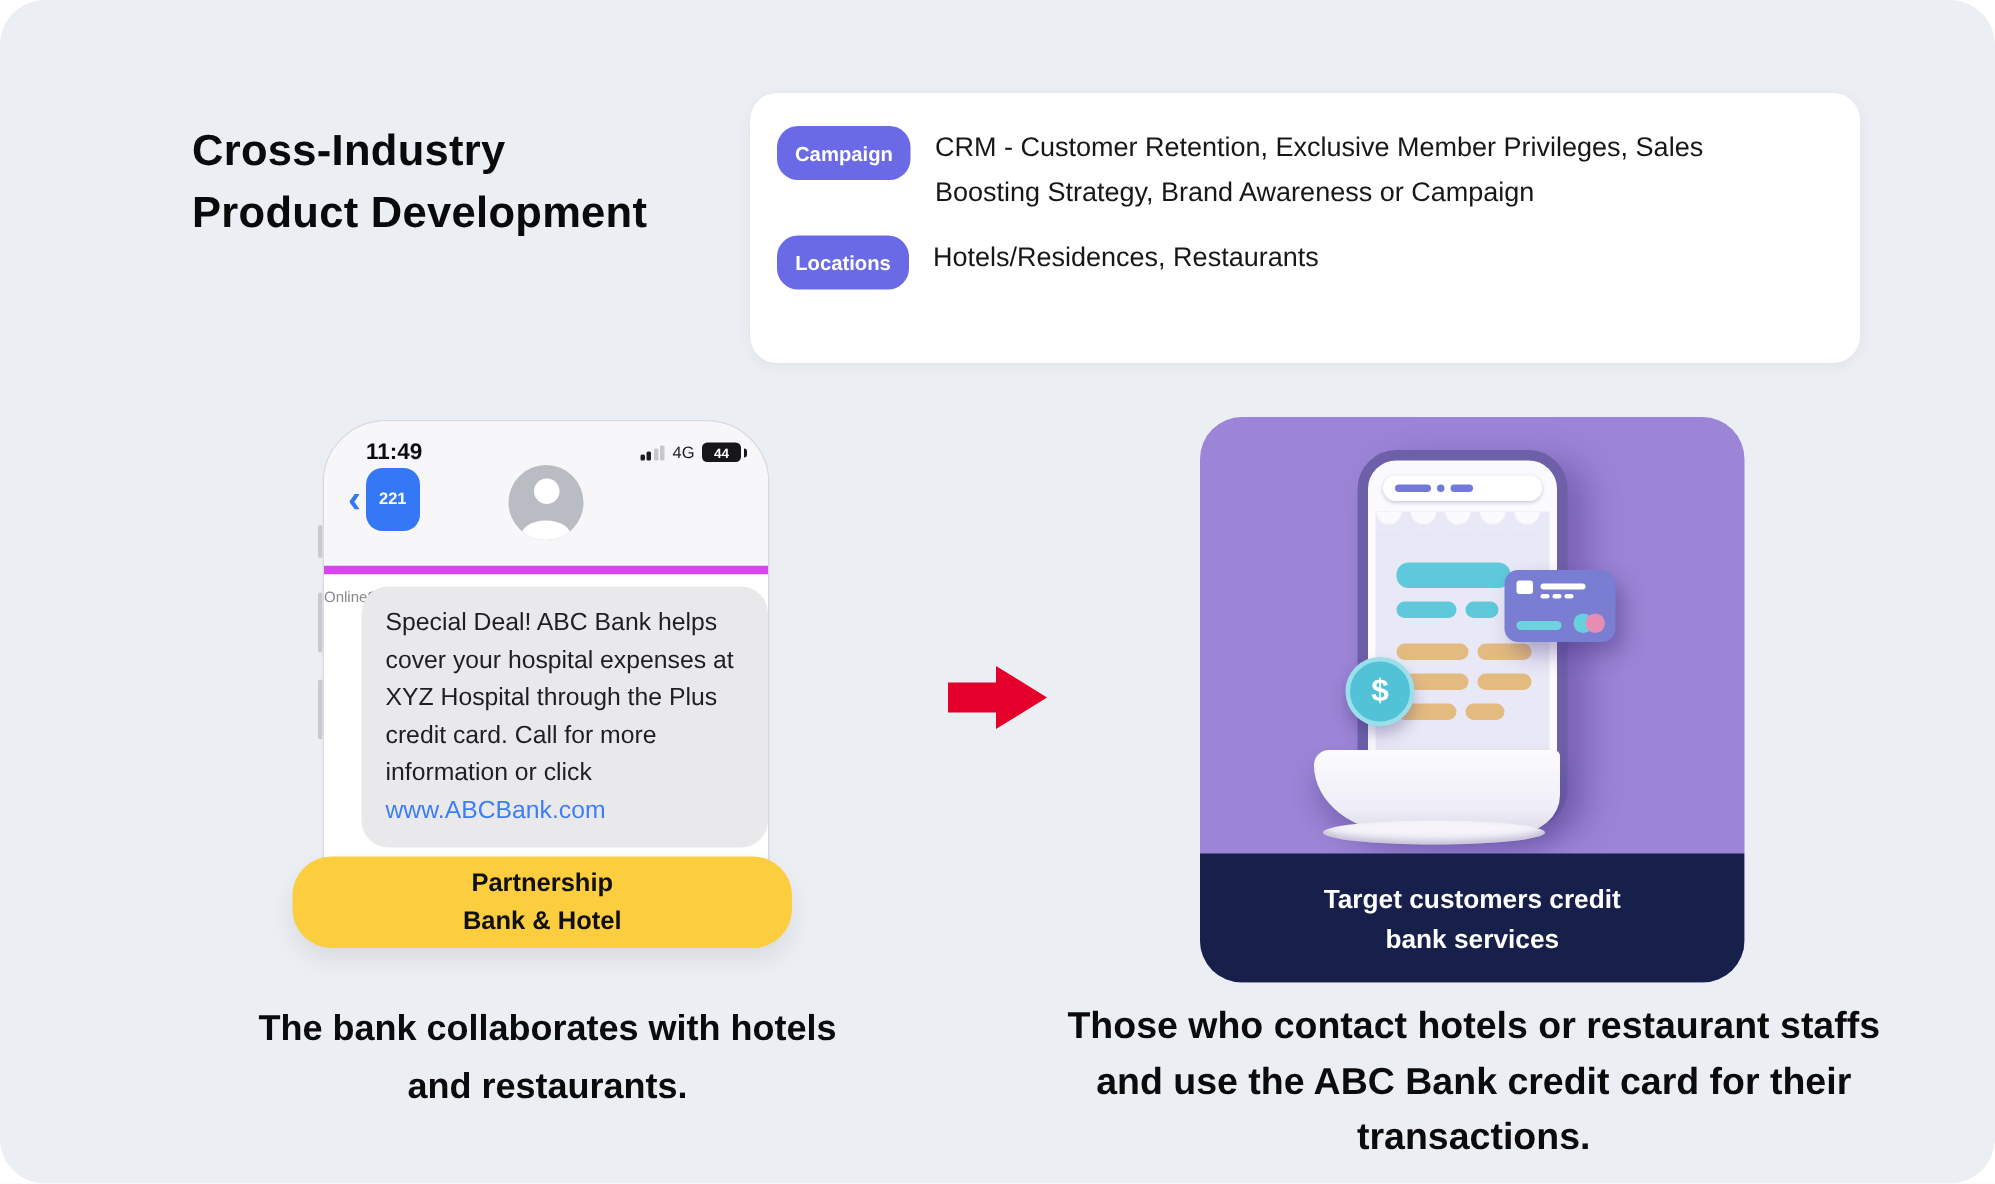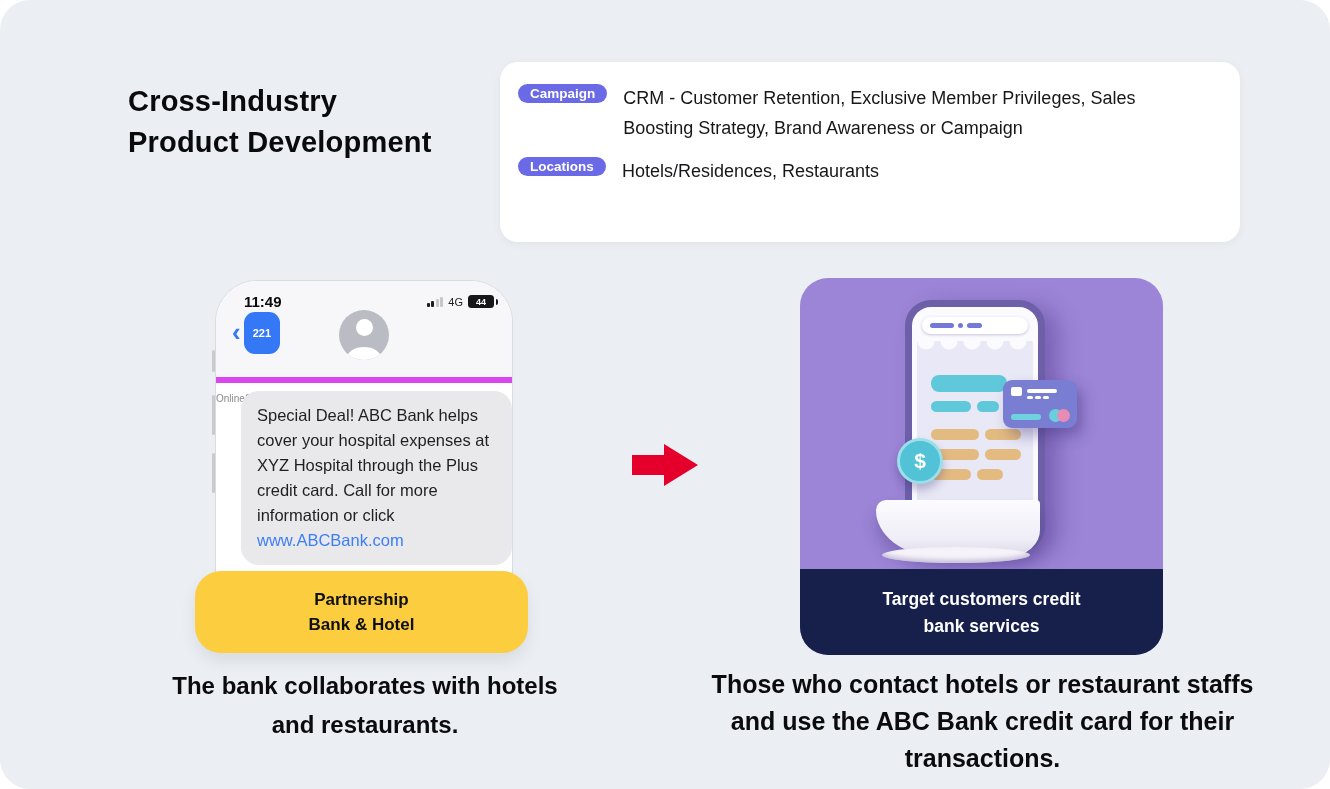--- a/index.html
+++ b/index.html
@@ -8,21 +8,21 @@
 
   
   .page-title{position:absolute;left:128px;top:70px;font-size:29px;font-weight:bold;
               line-height:41px;color:#0A0A0C;letter-spacing:.2px;margin-top:11px;}
 
   
   .info-card{position:absolute;left:500px;top:62px;width:740px;height:180px;background:#fff;
              border-radius:18px;box-shadow:0 2px 10px rgba(20,30,60,.05);
              padding:22px 26px 0 18px;box-sizing:border-box;}
   .info-row{display:flex;align-items:flex-start;gap:16px;margin-bottom:14px;}
-  .badge{flex:0 0 auto;min-width:88px;height:19px;border-radius:14px;background:#6A6AE6;color:#fff;
+  .badge{flex:0 0 auto;min-width:88px;height:36px;border-radius:14px;background:#6A6AE6;color:#fff;
          font-size:13.5px;font-weight:bold;display:flex;align-items:center;justify-content:center;
          padding:0 12px;box-sizing:border-box;}
   .info-text{font-size:18px;line-height:30px;color:#17171A;max-width:560px;margin-top:-1px;}
   .info-row.r2{margin-bottom:15px;}
 
   
   .phone-mock{position:absolute;left:215px;top:280px;width:298px;height:300px;background:#fff;
               border:1px solid #DADBE0;border-radius:42px 42px 6px 6px;box-sizing:border-box;z-index:2;}
   .side-btn{position:absolute;background:#C9CAD0;border-radius:2px;width:3px;z-index:1;}
   .sb1{left:212px;top:350px;height:22px;}
@@ -53,21 +53,21 @@
   .avatar .head{position:absolute;left:50%;top:9px;width:17px;height:17px;margin-left:-8.5px;
                 background:#fff;border-radius:50%;}
   .avatar .torso{position:absolute;left:50%;bottom:-9px;width:34px;height:22px;margin-left:-17px;
                  background:#fff;border-radius:50%;}
   .contact{position:absolute;top:76px;width:100%;text-align:left;font-size:10px;color:#8A8A8E;margin-top:36px;}
   .bubble{position:absolute;left:25px;top:110px;width:271px;background:#E9E9EB;border-radius:18px;
           padding:12px 16px;box-sizing:border-box;font-size:16.5px;line-height:25px;color:#1F1F21;}
   .bubble .link{color:#3D7EF6;}
 
   
-  .partnership{position:absolute;left:195px;top:571px;width:333px;height:82px;background:#FBCD3F;
+  .partnership{position:absolute;left:195px;top:571px;width:333px;height:61px;background:#FBCD3F;
                border-radius:26px;display:flex;flex-direction:column;align-items:center;
                justify-content:center;gap:5px;font-weight:bold;font-size:17px;color:#101013;
                box-shadow:0 8px 16px rgba(0,0,0,.08);z-index:5;}
 
   
   .arrow{position:absolute;left:630px;top:442px;width:70px;height:46px;}
 
   
   .target-card{position:absolute;left:800px;top:278px;width:363px;height:377px;background:#9C85D6;
                border-radius:28px;overflow:hidden;}

